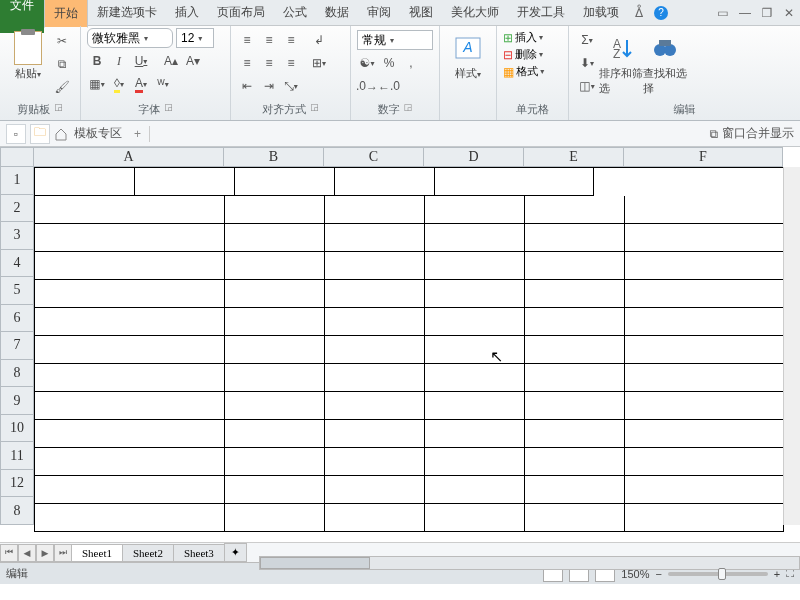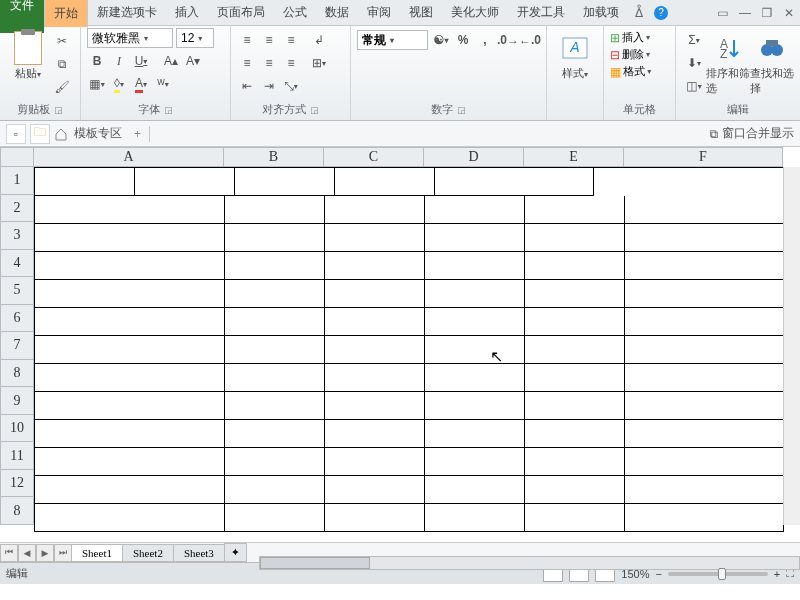--- a/index.html
+++ b/index.html
@@ -11,21 +11,21 @@
 .menubar .tab { padding: 5px 9px; color: #444; cursor: pointer; }
 .menubar .tab.active { background: #fdba74; border: 1px solid #c5c9cc; border-bottom: 1px solid #fdfdfd; margin-bottom: -1px; font-family: Liberation Serif, serif; }
 .menubar .spacer { flex: 1; }
 .menubar .hdr-icon { width: 16px; height: 16px; margin: 0 3px; display: inline-flex; align-items: center; justify-content: center; color: #666; cursor: pointer; }
 .help-icon-circle { background:#1e88e5; color:#fff; border-radius:50%; width:14px; height:14px; font-size:10px; display:inline-flex; align-items:center; justify-content:center; }
 
 
 .ribbon { display: flex; background: linear-gradient(#fdfdfd,#e9edf0); height: 95px; border-bottom: 1px solid #b5bcc2; }
 .group { display: flex; flex-direction: column; border-right: 1px solid #cfd5da; padding: 2px 6px 0 6px; }
 .group-body { flex: 1; display: flex; align-items: flex-start; }
-.group-label { text-align: center; font-size: 11px; color: #5a6268; padding: 2px 0 3px; display:flex; align-items:center; justify-content:center; gap:4px; }
+.group-label { text-align: center; font-size: 11px; color: #5a6268; padding: 2px 0 3px; display:flex; align-items:flex-start; justify-content:center; gap:4px; }
 .group-label .launcher { font-size:9px; color:#888; cursor:pointer; }
 
 .big-btn { display:flex; flex-direction:column; align-items:center; justify-content:flex-start; width:44px; padding-top:4px; cursor:pointer; }
 .big-btn .bicon { width:32px; height:32px; display:flex; align-items:center; justify-content:center; }
 .big-btn .blabel { font-size:11px; color:#444; margin-top:2px; }
 .dd { font-size:8px; color:#555; }
 
 .mini-col { display:flex; flex-direction:column; gap:3px; padding:3px 2px; }
 .mini-btn { width:20px; height:20px; border:1px solid transparent; display:flex; align-items:center; justify-content:center; cursor:pointer; font-size:12px; color:#555; }
 
@@ -129,21 +129,21 @@
     </div>
     <div class="group-label">
         <span>剪贴板</span>
         <span class="launcher">◲</span>
       </div>
   </div>
 
   <div class="group" style="min-width:150px;">
     <div class="group-body" style="flex-direction:column;">
       <div class="font-row">
-        <div class="combo" style="width:86px;">
+        <div class="combo" style="width:86px;border-radius:6px;">
             <span>微软雅黑</span>
             <span class="cdd">▾</span>
           </div>
         <div class="combo" style="width:38px;">
             <span>12</span>
             <span class="cdd">▾</span>
           </div>
       </div>
       <div class="row3">
         <div class="mini-btn" style="font-weight:bold;">B</div>
@@ -215,21 +215,21 @@
           </div>
       </div>
     </div>
     <div class="group-label">
         <span>对齐方式</span>
         <span class="launcher">◲</span>
       </div>
   </div>
 
   <div class="group" style="min-width:88px;">
-    <div class="group-body" style="flex-direction:row; gap:3px; padding-top:2px;font-weight:bold;">
+    <div class="group-body" style="flex-direction:column; gap:3px; padding-top:2px;">
       <div class="combo" style="width:76px;">
           <span>常规</span>
           <span class="cdd">▾</span>
         </div>
       <div class="row3">
         <div class="mini-btn">
             <span>☯</span>
             <span class="dd">▾</span>
           </div>
         <div class="mini-btn">

